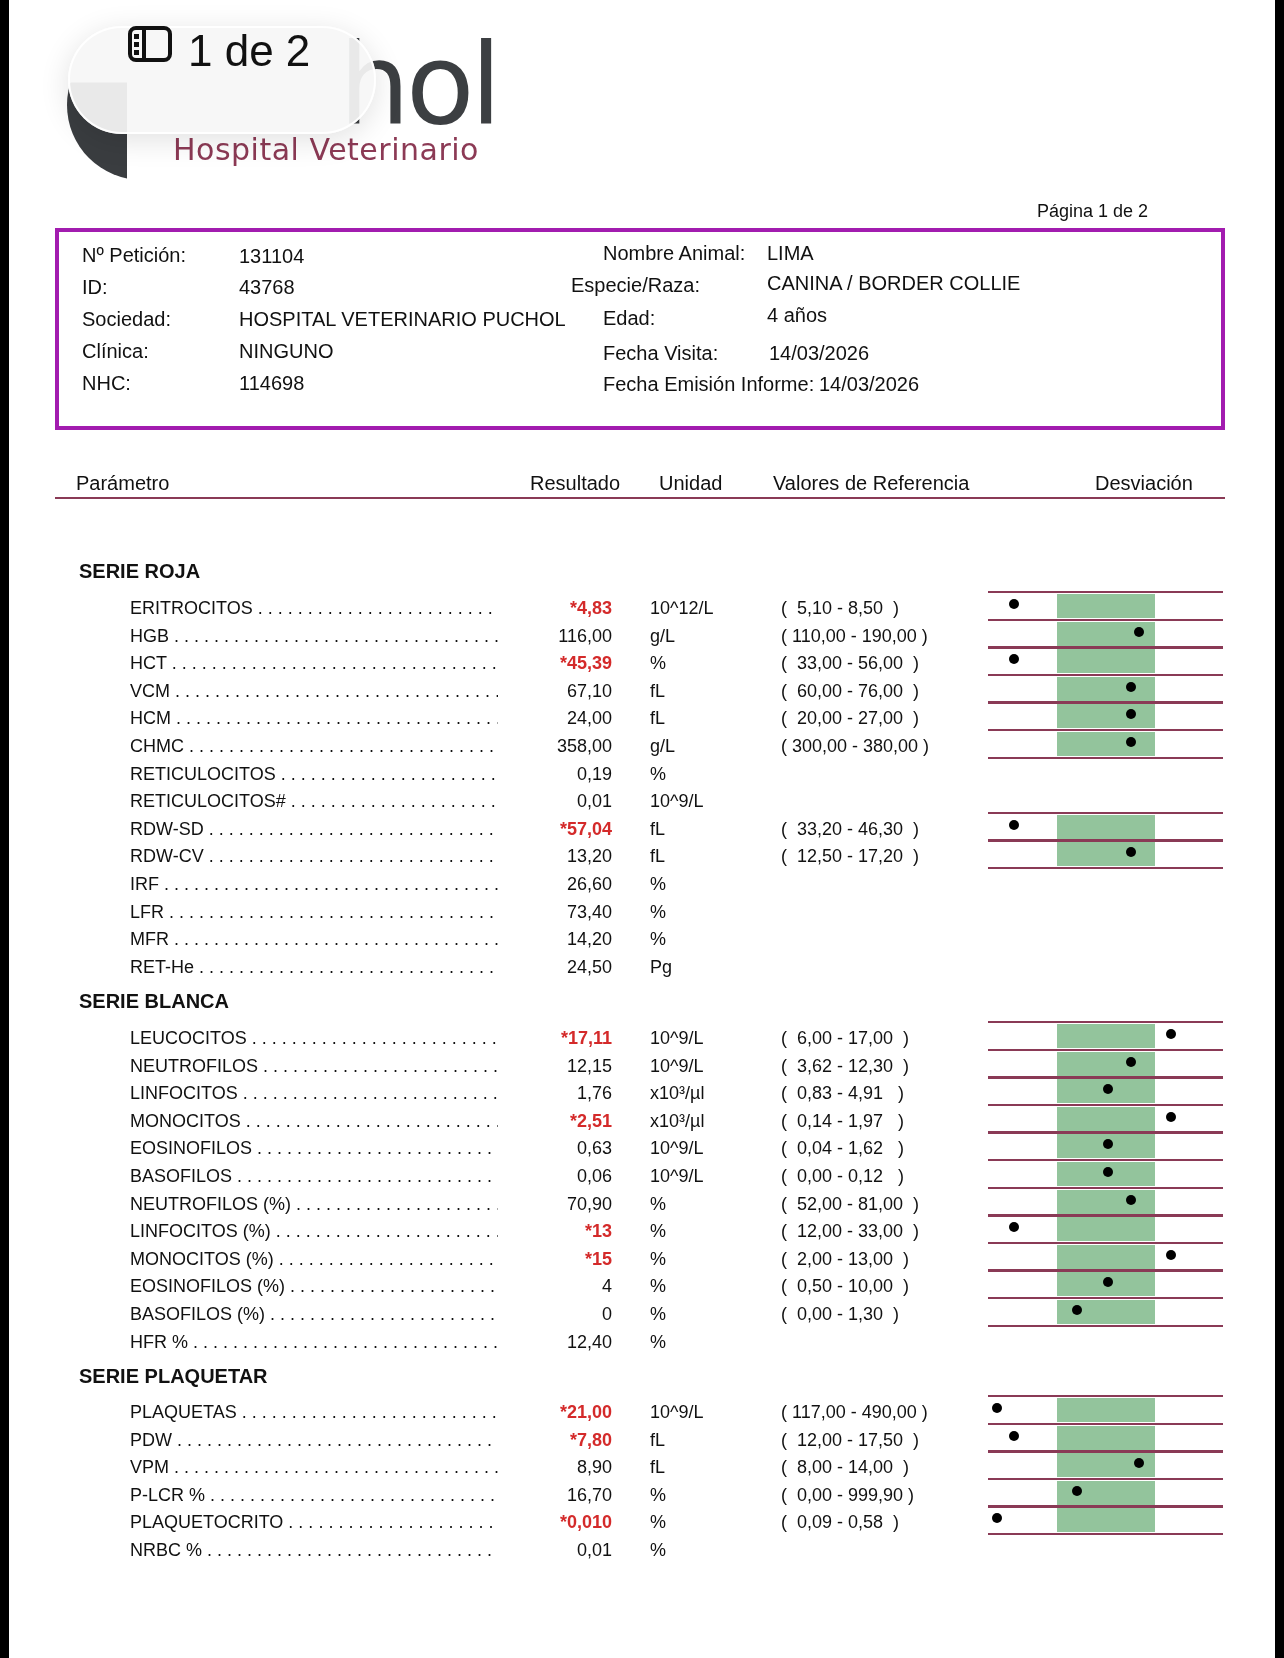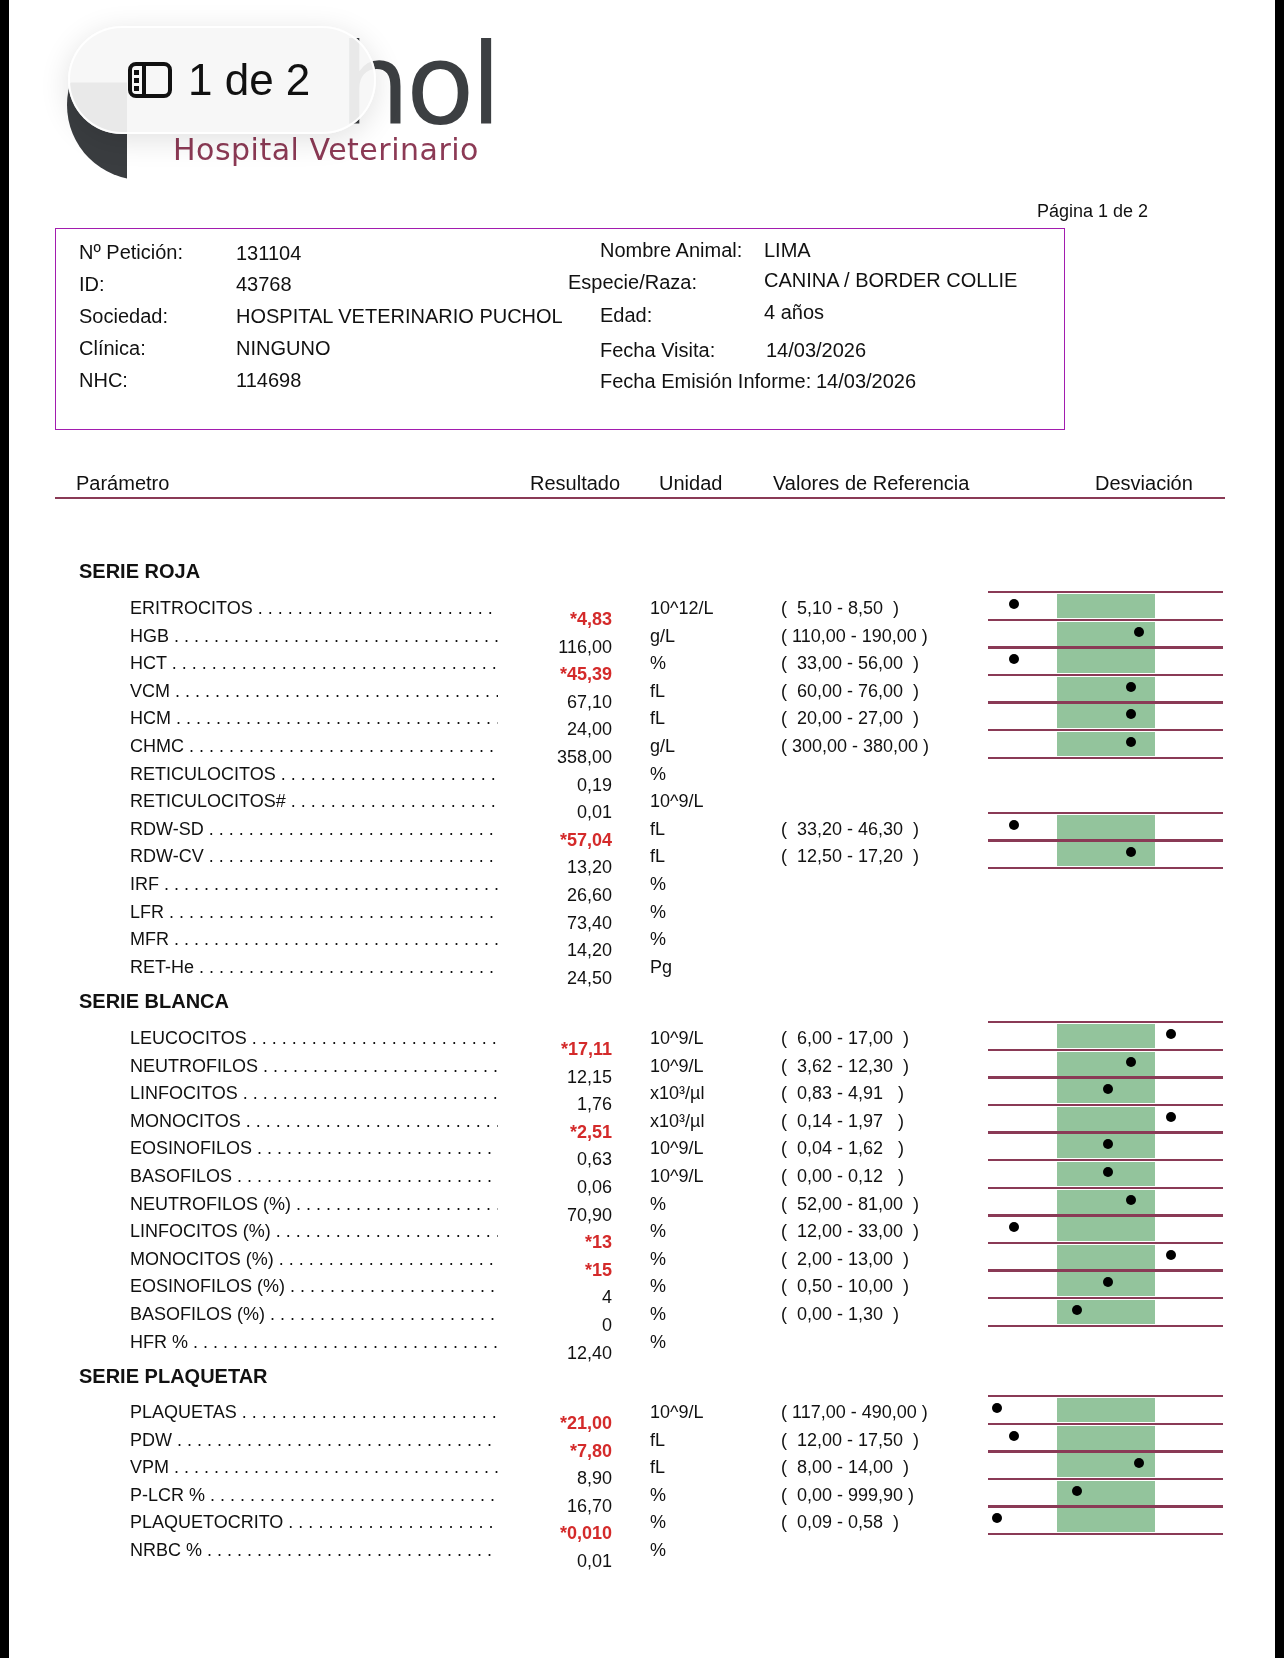--- a/index.html
+++ b/index.html
@@ -23,51 +23,51 @@
     letter-spacing: -4px; line-height: 1; font-family: "DejaVu Sans", sans-serif;
   }
   .logo-sub {
     position: absolute; left: 164px; top: 132px; font-size: 30px; color: #8c3a55;
     letter-spacing: 0.5px; font-family: "DejaVu Sans", sans-serif;
   }
   .pill {
     position: absolute; left: 59px; top: 26px; width: 308px; height: 108px;
     border-radius: 54px; background: rgba(246,246,246,0.93);
     box-shadow: 0 6px 30px rgba(0,0,0,0.12), 0 0 0 2px rgba(255,255,255,0.9) inset;
-    display: flex; align-items: center; gap: 16px; padding-left: 60px; box-sizing: border-box;
+    display: flex; gap: 16px; padding-left: 60px; box-sizing: border-box;
   }
   .pill-icon {
     width: 44px; height: 36px; border: 4px solid #111; border-radius: 8px;
     box-sizing: border-box; position: relative;
   }
   .pill-icon::before {
     content: ""; position: absolute; left: 10px; top: 0; bottom: 0; width: 4px; background: #111;
   }
   .pill-icon i {
     position: absolute; left: 2px; width: 5px; height: 5px; background: #111;
   }
   .pill-text { font-size: 44px; color: #111; }
   .page-num { position: absolute; right: 127px; top: 201px; font-size: 18px; }
   .info-box {
-    position: absolute; left: 46px; top: 228px; width: 1010px; height: 202px;
-    border: 1px solid #a21caf; box-sizing: border-box;
+    position: absolute; left: 46px; top: 228px; width: 1170px; height: 202px;
+    border: 4px solid #a21caf; box-sizing: border-box;
   }
   .info-label, .info-value { position: absolute; font-size: 20px; white-space: nowrap; }
   .col-header { position: absolute; top: 472px; font-size: 20px; }
   .header-rule {
     position: absolute; left: 46px; top: 497px; width: 1170px; height: 2px; background: #8a3a56;
   }
   .section-title { position: absolute; left: 50px; top: 514px; font-size: 25px; font-weight: bold; }
   .series-title { position: absolute; left: 70px; font-size: 20px; font-weight: bold; }
   .row { position: absolute; left: 0; width: 1266px; height: 27px; }
   .param {
     position: absolute; left: 121px; width: 368px; font-size: 18px; white-space: nowrap; overflow: hidden;
     top: 2px;
   }
-  .result { position: absolute; right: 663px; font-size: 18px; top: 2px; text-align: left; margin-top: 11px; }
+  .result { position: absolute; right: 663px; font-size: 18px; top: 2px; text-align: left; }
   .result.abn { color: #d42a2a; font-weight: bold; }
   .unit { position: absolute; left: 641px; font-size: 18px; top: 2px; }
   .ref { position: absolute; left: 772px; font-size: 18px; top: 2px; white-space: pre; }
   .dev {
     position: absolute; left: 979px; width: 235px; top: -5px; height: 30px;
   }
   .dev .line-top, .dev .line-bot {
     position: absolute; left: 0; right: 0; height: 2px; background: #8a3a56;
   }
   .dev .line-top { top: 0; }

